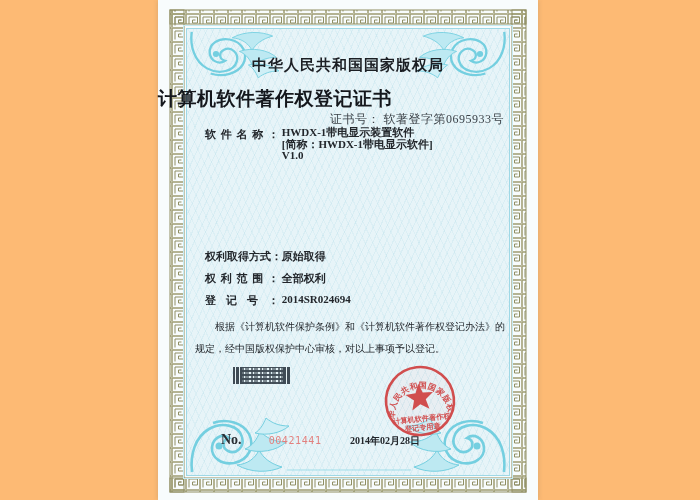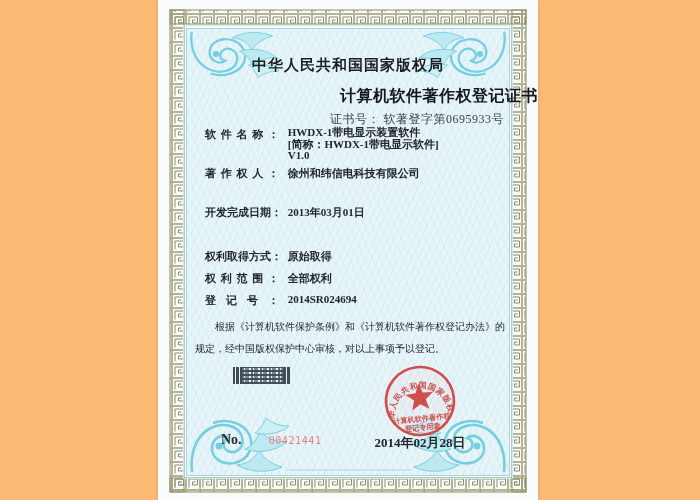--- a/index.html
+++ b/index.html
@@ -10,48 +10,48 @@
   .frame{position:absolute;left:0;top:0;width:380px;height:500px;}
   .panel{position:absolute;left:28px;top:28px;width:322px;height:446px;
          background:#e7f4f8;
          background-image:
            repeating-linear-gradient(115deg, rgba(120,195,215,.13) 0 1px, rgba(0,0,0,0) 1px 6px),
            repeating-linear-gradient(65deg, rgba(120,195,215,.10) 0 1px, rgba(0,0,0,0) 1px 7px);
          border:1px solid #9ed8e6;outline:1px solid #c6ebf3;outline-offset:2px;}
   .orn{position:absolute;left:0;top:0;width:322px;height:446px;pointer-events:none;}
   .issuer{position:absolute;left:0;top:56px;width:100%;text-align:center;
           font-size:15px;font-weight:700;letter-spacing:1px;color:#1c1f24;}
-  .title{position:absolute;left:0;top:86px;width:100%;text-align:right;
-         font-size:16px;font-weight:700;letter-spacing:.5px;color:#14171c;}
+  .title{position:absolute;left:0;top:86px;width:100%;text-align:left;
+         font-size:19px;font-weight:700;letter-spacing:.5px;color:#14171c;}
   .certno{position:absolute;right:34px;top:111px;font-size:12px;color:#3c4248;letter-spacing:.5px;}
   .frow{position:absolute;left:47px;font-size:11px;color:#22262b;font-weight:600;
         white-space:nowrap;}
   .flabel{display:inline-block;width:74px;text-align-last:justify;vertical-align:top;text-align:right;}
-  .fval{display:inline-block;margin-left:6px;vertical-align:top;}
+  .fval{display:inline-block;vertical-align:top;}
   .fval div{line-height:11.5px;}
   .r0{top:127px;} .r1{top:166px;} .r2{top:205px;} .r3{top:227px;}
   .r4{top:249px;} .r5{top:271px;} .r6{top:293px;}
   .stmt{position:absolute;font-size:10px;color:#22262b;font-weight:400;white-space:nowrap;}
   .stmt1{left:57px;top:320px;} .stmt2{left:37px;top:342px;text-align:center;}
   .barcode{position:absolute;left:75px;top:367px;width:57px;height:17px;display:flex;}
   .bc-start{width:9px;height:100%;
     background:repeating-linear-gradient(90deg,#3f4b55 0 2px,#e8f4f7 2px 3px,#3f4b55 3px 6px,#e8f4f7 6px 7px);}
   .bc-data{flex:1;height:100%;
     background-image:
       repeating-linear-gradient(0deg, rgba(63,75,85,.95) 0 2px, rgba(232,244,247,.15) 2px 4px),
       repeating-linear-gradient(90deg, rgba(63,75,85,.9) 0 2px, rgba(232,244,247,.25) 2px 3px,
         rgba(63,75,85,.75) 3px 7px, rgba(232,244,247,.3) 7px 9px);}
   .bc-stop{width:7px;height:100%;
     background:repeating-linear-gradient(90deg,#3f4b55 0 3px,#e8f4f7 3px 4px,#3f4b55 4px 6px);}
   .serial{position:absolute;left:63px;top:430px;white-space:nowrap;}
   .serial .pfx{font-size:14px;font-weight:700;color:#2a2e33;}
   .serial .num{font-family:"DejaVu Sans Mono",monospace;font-size:10px;letter-spacing:.6px;
                color:#e2807e;margin-left:23px;}
-  .issue-date{position:absolute;left:192px;top:434px;width:140px;text-align:center;
-              font-size:13px;font-weight:600;color:#22262b;}
+  .issue-date{position:absolute;left:192px;top:434px;width:140px;text-align:left;
+              font-size:10px;font-weight:600;color:#22262b;}
   .seal{position:absolute;left:217px;top:356px;width:90px;height:90px;opacity:.92;
         transform:rotate(-6deg);}
 </style>
 </head>
 <body>
 
 <div class="stage">
   <div class="paper">
 
     <svg class="frame" viewBox="0 0 380 500">
@@ -95,28 +95,20 @@
     </div>
 
     <div class="frow r0">
       <span class="flabel">软件名称：</span>
       <span class="fval">
         <div>HWDX-1带电显示装置软件</div>
         <div>[简称：HWDX-1带电显示软件]</div>
         <div>V1.0</div>
       </span>
     </div>
-    <div class="frow r1">
-      <span class="flabel">著作权人：</span>
-      <span class="fval">徐州和纬信电科技有限公司</span>
-    </div>
-    <div class="frow r2">
-      <span class="flabel">开发完成日期：</span>
-      <span class="fval">2013年03月01日</span>
-    </div>
     <div class="frow r4">
       <span class="flabel">权利取得方式：</span>
       <span class="fval">原始取得</span>
     </div>
     <div class="frow r5">
       <span class="flabel">权利范围：</span>
       <span class="fval">全部权利</span>
     </div>
     <div class="frow r6">
       <span class="flabel">登记号：</span>

